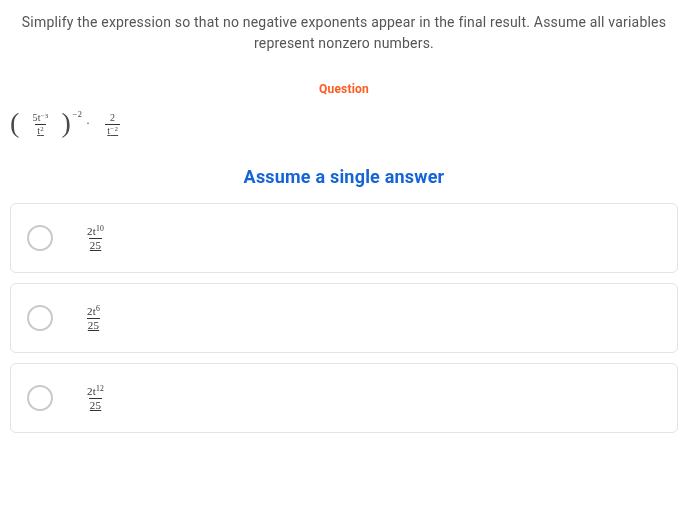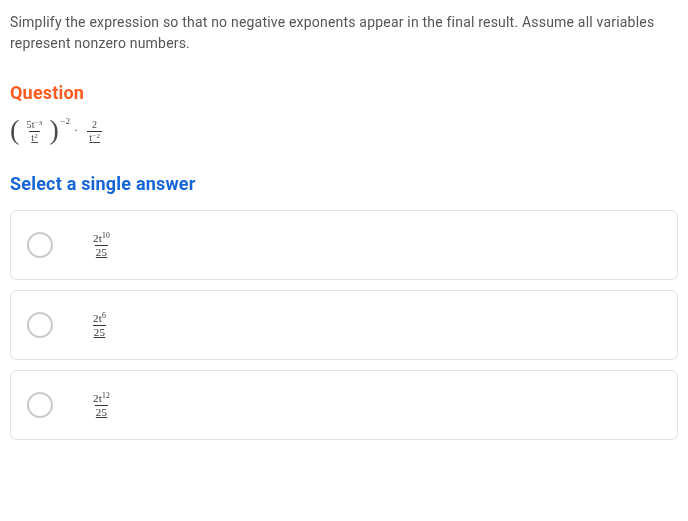--- a/index.html
+++ b/index.html
@@ -1,35 +1,35 @@
 <!DOCTYPE html>
 <html><head>
 <meta charset="utf-8">
 <style>
-  * { box-sizing: border-box; margin: 0; padding: 0; }
+  * { box-sizing: border-box; margin: 0; padding: 0; text-align: center; }
   body {
     font-family: -apple-system, BlinkMacSystemFont, "Segoe UI", Roboto, Arial, sans-serif;
     background: #ffffff;
     width: 688px;
     height: 521px;
     overflow: hidden;
     padding: 12px 10px 0 10px;
     color: #4a4a4a;
     letter-spacing: 0.2px;
   }
   .instructions {
     font-size: 14px;
     line-height: 1.5;
     color: #555;
     margin-bottom: 28px;
   }
   .question-heading {
     color: #ff5a1f;
     font-weight: 700;
-    font-size: 18px;
+    font-size: 12px;
     margin-bottom: 14px;
   }
   .expression {
     font-family: "Times New Roman", serif;
     font-size: 13px;
     margin-bottom: 28px;
     display: flex;
     align-items: center;
   }
   .lparen, .rparen {
@@ -38,21 +38,21 @@
     font-weight: 400;
     position: relative;
     top: -1px;
   }
   .frac {
     display: inline-flex;
     flex-direction: column;
     align-items: center;
     vertical-align: middle;
     line-height: 1;
-    margin: 0 5px;
+    margin: 0 11px;
     font-size: 10px;
   }
   .frac .num { padding: 0 2px 1px 2px; }
   .frac .den { border-top: 0.8px solid #333; padding: 1px 2px 0 2px; text-decoration: underline; }
   .outer-exp {
     font-size: 9px;
     position: relative;
     top: -10px;
     margin-left: 1px;
   }
@@ -68,21 +68,21 @@
     font-size: 18px;
     margin-bottom: 16px;
   }
   .options { display: flex; flex-direction: column; gap: 10px; }
   .option {
     border: 1px solid #e3e3e3;
     border-radius: 6px;
     padding: 18px 16px;
     display: flex;
     align-items: center;
-    gap: 34px;
+    gap: 22px;
     cursor: pointer;
     min-height: 70px;
   }
   .radio {
     width: 26px;
     height: 26px;
     border: 2px solid #c9c9c9;
     border-radius: 50%;
     flex-shrink: 0;
   }
@@ -112,21 +112,21 @@
   </span>
   <span class="rparen">)</span>
   <span class="outer-exp">−2</span>
   <span class="dot">·</span>
   <span class="frac">
     <span class="num">2</span>
     <span class="den"><span>t</span><span class="tsup">−2</span></span>
   </span>
 </div>
 
-<div class="select-heading">Select a single answer</div>
+<div class="select-heading">Assume a single answer</div>
 
 <div class="options">
 
   <div class="option">
     <div class="radio"></div>
     <div class="opt-content">
       <span class="frac">
         <span class="num"><span>2t</span><span class="tsup">10</span></span>
         <span class="den">25</span>
       </span>

